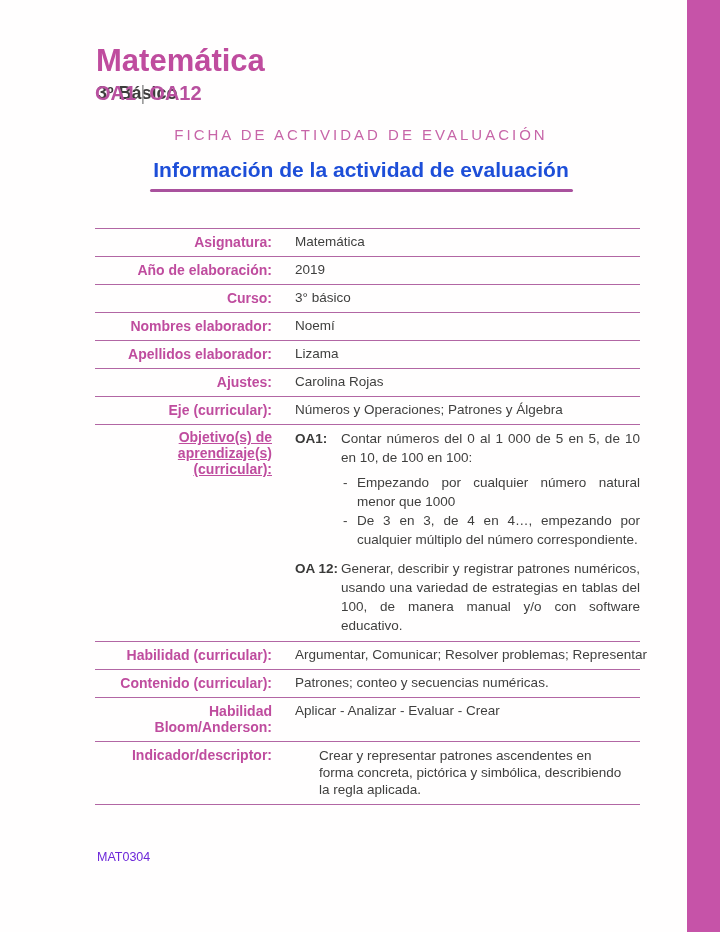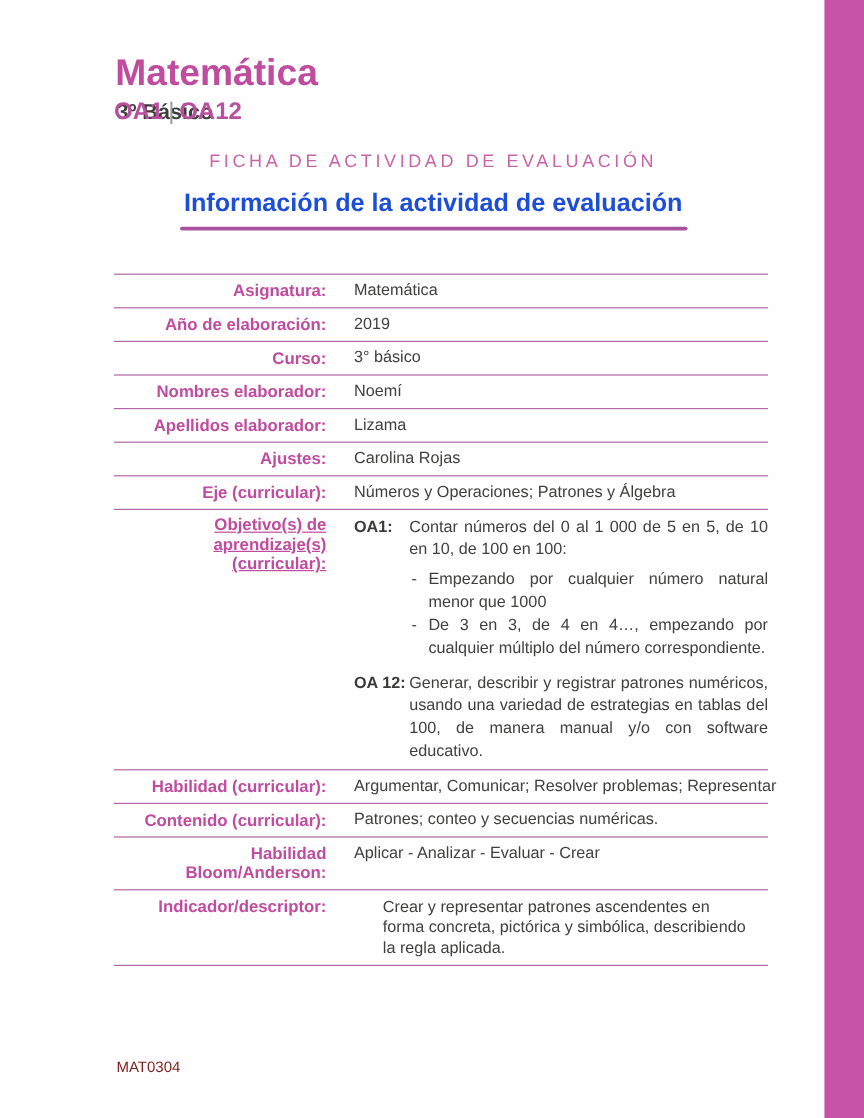--- a/index.html
+++ b/index.html
@@ -70,22 +70,22 @@
   }
   .oa-body { flex:1; }
   .oa-text { font-size:13.5px; line-height:19px; text-align:justify; color:#3f3f3e; }
   .bullets { margin-top:6px; }
   .bullet { display:flex; }
   .bullet .dash { flex:0 0 16px; padding-left:2px; line-height:19px; font-size:13.5px; color:#3f3f3e; }
   .bullet .b-text { flex:1; font-size:13.5px; line-height:19px; text-align:justify; color:#3f3f3e; }
   .indicador-value { max-width:307px; line-height:17px; }
 
   .footer-code {
-    position:absolute; left:97px; top:882px;
-    font-size:12.5px; color:#7f1d1d; line-height:15px;
+    position:absolute; left:97px; top:850px;
+    font-size:12.5px; color:#6d28d9; line-height:15px;
   }
 </style>
 </head>
 <body>
 
 <div class="page">
 
   <div class="accent-bar"></div>
 
   <div class="subject-title">Matemática</div>

